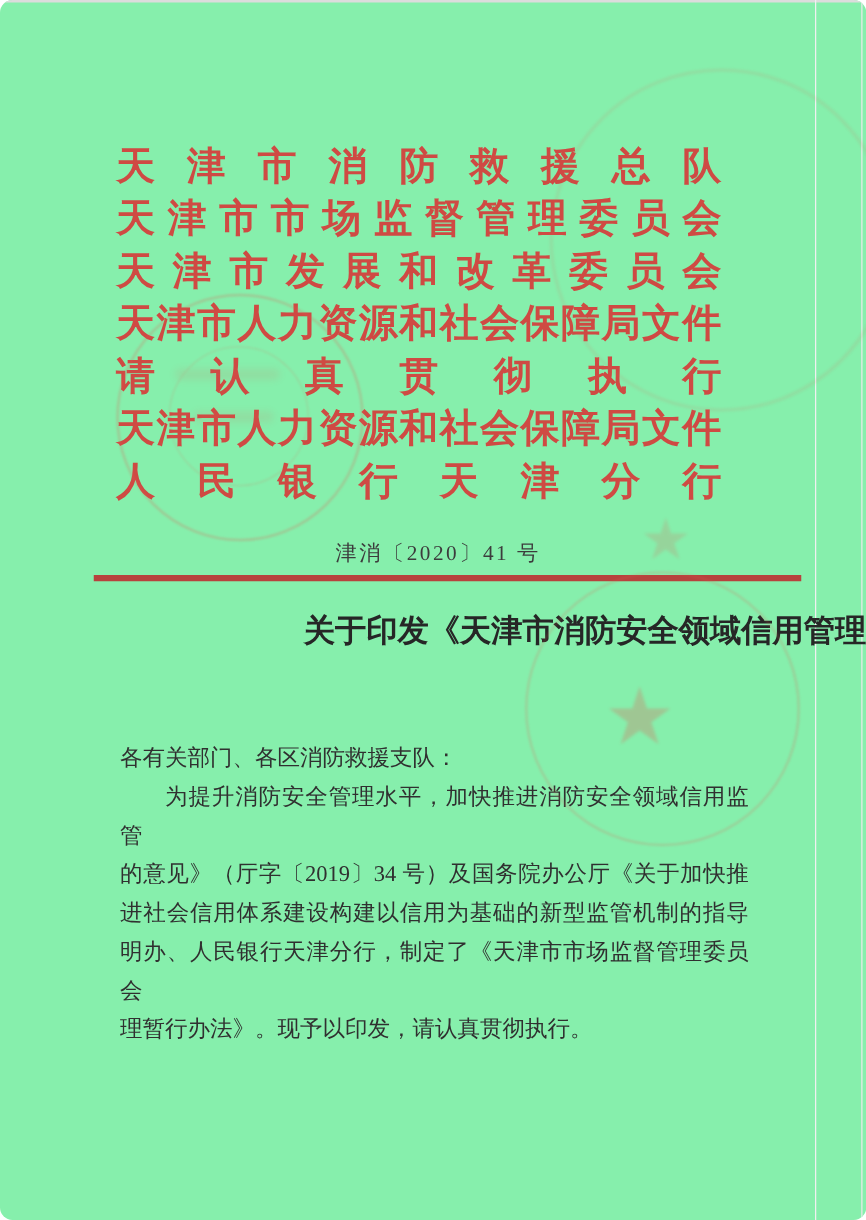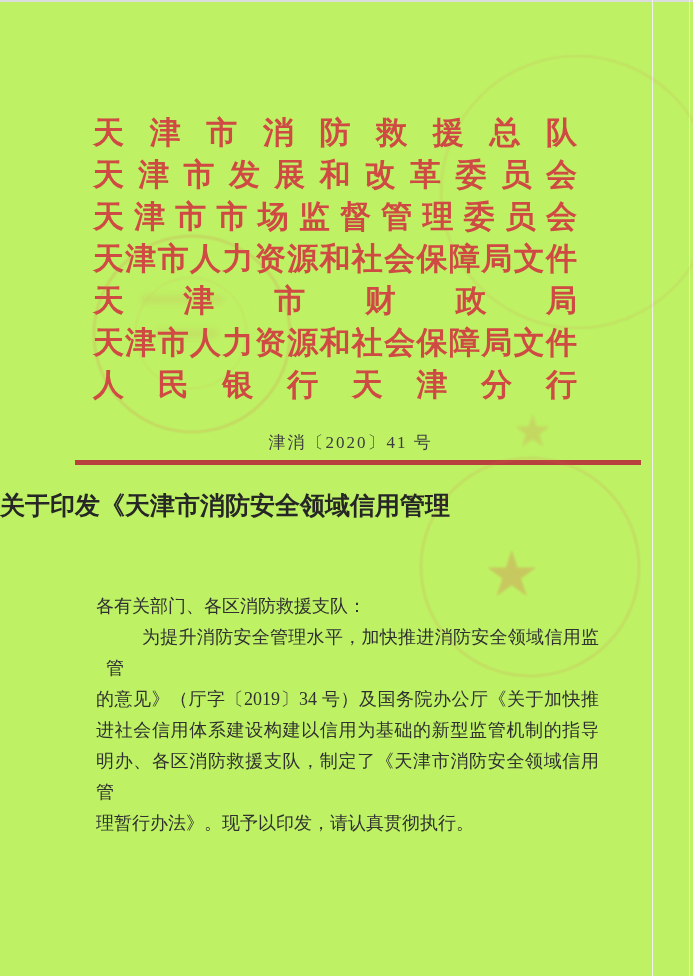--- a/index.html
+++ b/index.html
@@ -1,19 +1,20 @@
 <!DOCTYPE html>
 <html style="--header_red: #cf4a43; --rule_red: #b7423d; --seal_red: #e05f54; --title_black: #262626; --body_black: #303030;"><head>
 <meta charset="utf-8">
 <style>
   html,body{margin:0;padding:0;background:#ffffff;}
   .page{
     position:relative;width:693px;height:976px;overflow:hidden;
-    background:#bef264;
+    background:#86efac;
     font-family:"Liberation Serif","DejaVu Serif",serif;
+    border-radius:10px;
   }
   
   .scan-top-edge{position:absolute;top:0;left:0;right:0;height:2px;background:#dcdcdc;}
   .scan-vline-1{position:absolute;top:0;bottom:0;left:652px;width:1px;background:#f0f0f0;}
   .scan-vline-2{position:absolute;top:0;bottom:0;left:689px;width:1px;background:#e9e9e9;}
 
   
   .agency-block{position:absolute;left:93px;top:112px;width:484px;z-index:1;}
   .agency-line{
     height:42px;line-height:42px;font-size:31px;font-weight:700;
@@ -22,30 +23,30 @@
   }
 
   .doc-number{
     position:absolute;top:431px;left:4px;width:100%;text-align:center;
     font-size:17px;letter-spacing:2px;color:#3c3c3c;z-index:1;
   }
 
   .red-rule{position:absolute;top:460px;left:75px;width:566px;height:5px;background:var(--rule_red);z-index:1;}
 
   .doc-title{
-    position:absolute;top:487px;left:0;width:100%;text-align:left;
+    position:absolute;top:487px;left:0;width:100%;text-align:right;
     font-size:25px;line-height:38px;font-weight:700;color:var(--title_black);z-index:1;
   }
 
   .body-block{
     position:absolute;left:96px;top:591px;width:503px;
     font-size:18px;line-height:31px;color:var(--body_black);z-index:1;
   }
   .para-line{text-align:justify;text-align-last:justify;text-justify:inter-character;}
-  .para-line.first{text-indent:36px;margin-left:10px;}
+  .para-line.first{text-indent:36px;}
   .para-line.last{text-align-last:left;}
 
   
   .seal{position:absolute;border-radius:50%;border:2px solid var(--seal_red);pointer-events:none;z-index:2;}
   .seal-left{left:93px;top:235px;width:194px;height:194px;opacity:.26;filter:blur(1px);}
   .seal-inner-ring{position:absolute;left:40px;top:40px;width:110px;height:110px;border-radius:50%;border:1.5px solid var(--seal_red);opacity:.7;}
   .seal-smudge{position:absolute;background:var(--seal_red);opacity:.45;filter:blur(3px);border-radius:4px;}
   .smudge-1{left:45px;top:58px;width:84px;height:9px;}
   .smudge-2{left:60px;top:92px;width:64px;height:9px;}
   .seal-top-right{left:440px;top:55px;width:270px;height:270px;opacity:.15;filter:blur(1.2px);}
@@ -58,42 +59,42 @@
 <body>
 
 <div class="page">
 
   <div class="scan-top-edge"></div>
   <div class="scan-vline-1"></div>
   <div class="scan-vline-2"></div>
 
   <div class="agency-block">
     <div class="agency-line">天津市消防救援总队</div>
+    <div class="agency-line">天津市市场监督管理委员会</div>
     <div class="agency-line">天津市发展和改革委员会</div>
-    <div class="agency-line">天津市市场监督管理委员会</div>
     <div class="agency-line">天津市人力资源和社会保障局文件</div>
-    <div class="agency-line">天津市财政局</div>
+    <div class="agency-line">请认真贯彻执行</div>
     <div class="agency-line">天津市人力资源和社会保障局文件</div>
     <div class="agency-line">人民银行天津分行</div>
   </div>
 
   <div class="doc-number">津消〔2020〕41 号</div>
 
   <div class="red-rule"></div>
 
   <div class="doc-title">
     <div>关于印发《天津市消防安全领域信用管理</div>
   </div>
 
   <div class="body-block">
     <div class="salutation">各有关部门、各区消防救援支队：</div>
     <div class="para-line first">为提升消防安全管理水平，加快推进消防安全领域信用监管</div>
     <div class="para-line">的意见》（厅字〔2019〕34 号）及国务院办公厅《关于加快推</div>
     <div class="para-line">进社会信用体系建设构建以信用为基础的新型监管机制的指导</div>
-    <div class="para-line">明办、各区消防救援支队，制定了《天津市消防安全领域信用管</div>
+    <div class="para-line">明办、人民银行天津分行，制定了《天津市市场监督管理委员会</div>
     <div class="para-line last">理暂行办法》。现予以印发，请认真贯彻执行。</div>
   </div>
 
   <div class="seal seal-left">
     <div class="seal-inner-ring"></div>
     <div class="seal-smudge smudge-1"></div>
     <div class="seal-smudge smudge-2"></div>
   </div>
   <div class="seal seal-top-right"></div>
   <div class="seal seal-title-right"></div>

